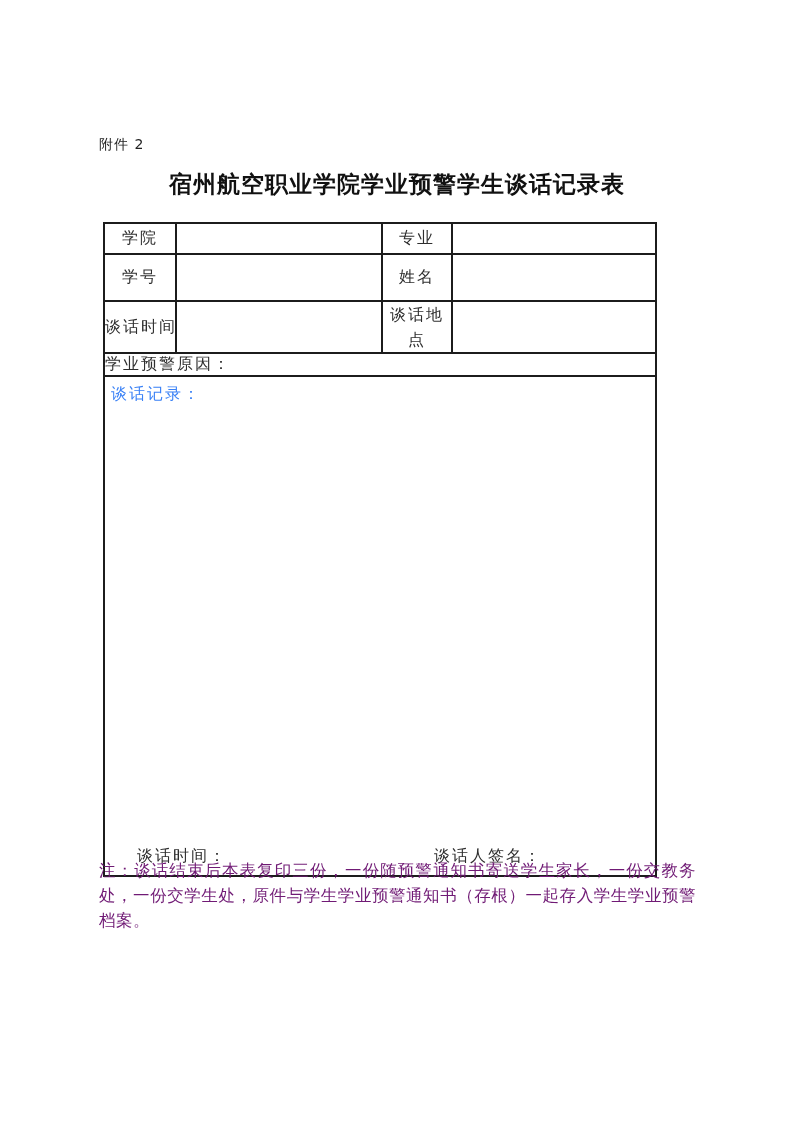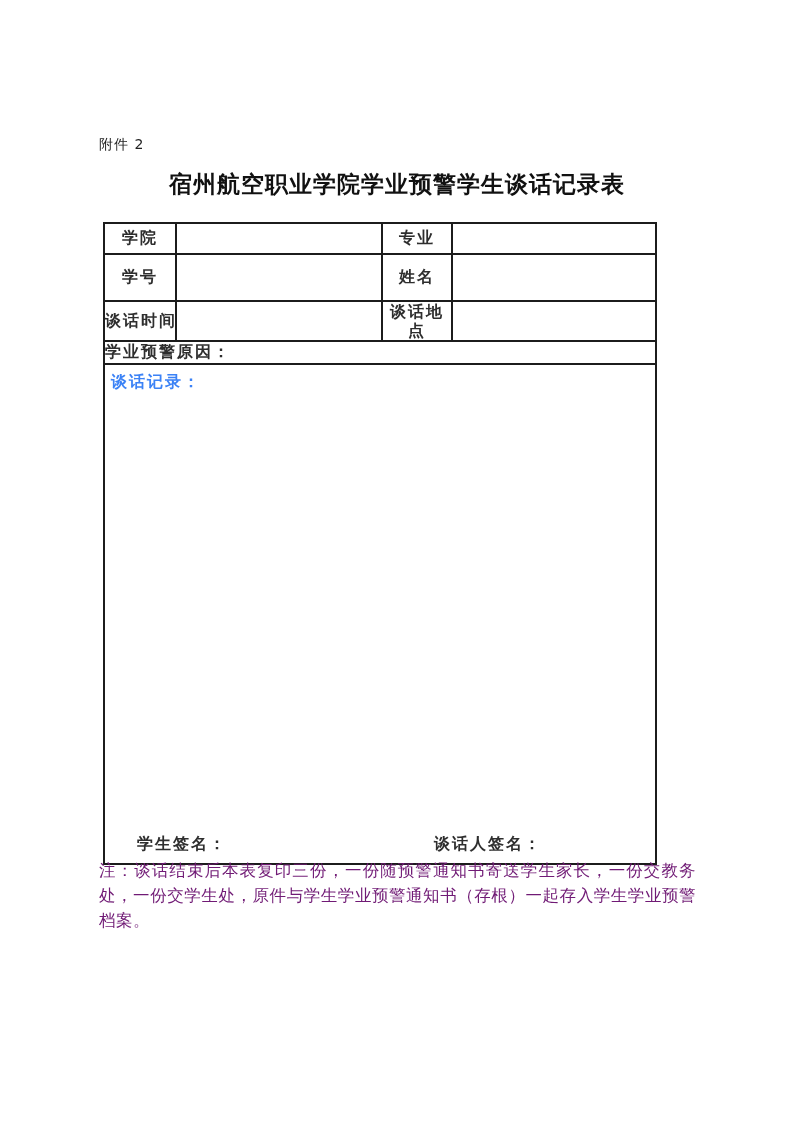--- a/index.html
+++ b/index.html
@@ -24,27 +24,27 @@
     color: #111111;
   }
 
   table.form-table {
     position: absolute; left: 103px; top: 222px;
     width: 552px;
     border-collapse: collapse; table-layout: fixed;
   }
   .form-table th, .form-table td {
     border: 2px solid #1c1c1c;
-    font-size: 16px; font-weight: bold;
+    font-size: 16px; font-weight: normal;
     color: #2e2e2e;
     padding: 0;
   }
   .lbl { text-align: center; letter-spacing: 2px; }
   .lbl-nowrap { white-space: nowrap; }
-  .lbl-wrap { word-break: break-all; line-height: 19px; padding: 1px 4px; }
+  .lbl-wrap { word-break: break-all; line-height: 25px; padding: 1px 4px; }
   .value-cell { background: #ffffff; }
 
   .row-info-1 { height: 31px; }
   .row-info-2 { height: 47px; margin-left: 24px; }
   .row-info-3 { height: 40px; }
   .row-reason { height: 19px; padding-left: 47px; }
 
   .reason-cell {
     text-align: left; padding: 0 6px;
     letter-spacing: 2px; color: #2e2e2e;
@@ -110,21 +110,21 @@
         <th class="lbl lbl-wrap">谈话地点</th>
         <td class="value-cell"></td>
       </tr>
       <tr class="row-reason">
         <td class="reason-cell" colspan="4">学业预警原因：</td>
       </tr>
       <tr>
         <td class="record-cell" colspan="4">
           <span class="record-label">谈话记录：</span>
           <div class="signature-row">
-            <span class="sig-student">学生签名：</span>
+            <span class="sig-student">谈话时间：</span>
             <span class="sig-interviewer">谈话人签名：</span>
           </div>
         </td>
       </tr>
     </tbody>
   </table>
 
   <div class="note-text">注：谈话结束后本表复印三份，一份随预警通知书寄送学生家长，一份交教务处，一份交学生处，原件与学生学业预警通知书（存根）一起存入学生学业预警档案。</div>
 
 </div>

